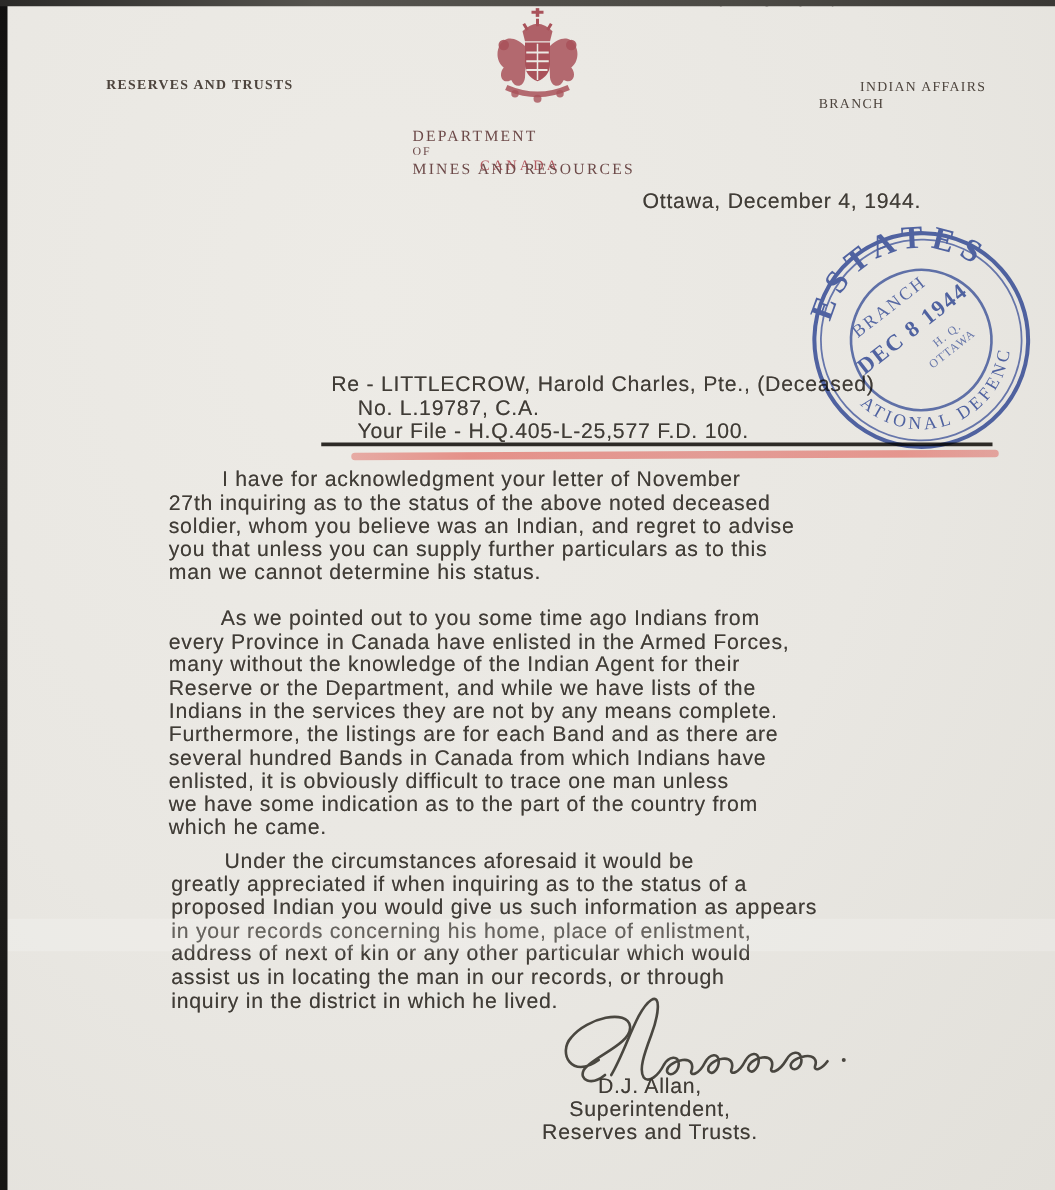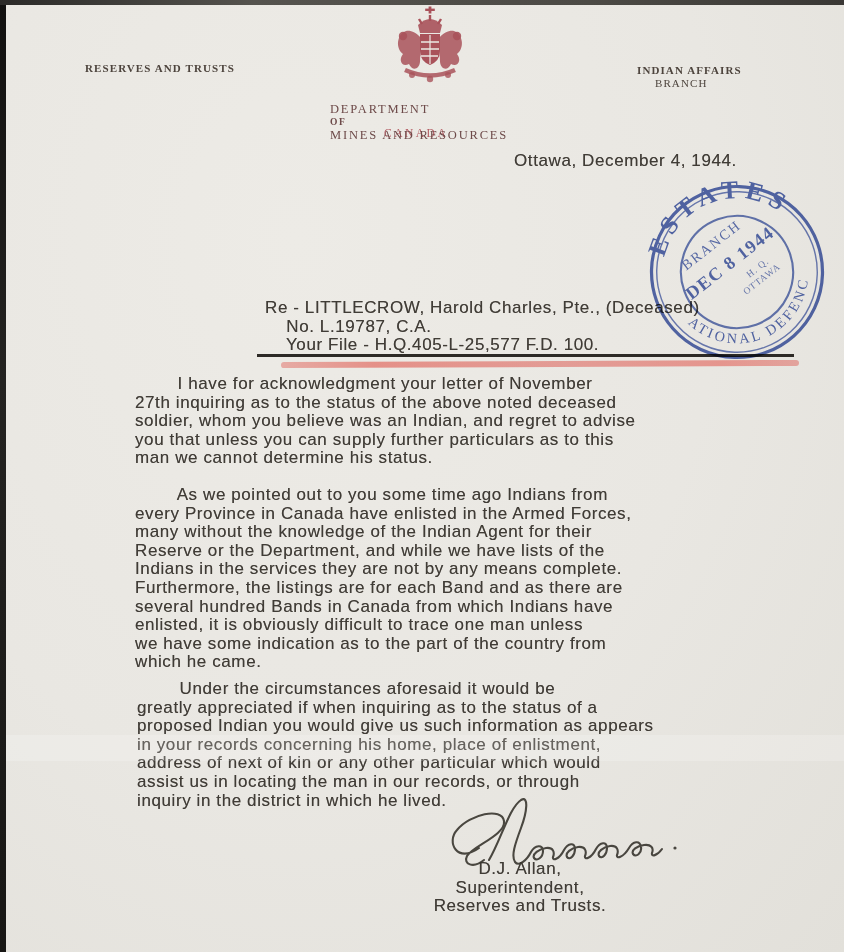--- a/index.html
+++ b/index.html
@@ -14,21 +14,21 @@
   
   .tw{position:absolute;font-family:Liberation Sans, sans-serif;
       font-size:17px;letter-spacing:0.6px;line-height:18.6px;color:#403c36;white-space:pre;
       text-shadow:0 0 0.4px rgba(55,50,45,0.55);}
 
   
   .lh{position:absolute;white-space:pre;}
   .lh-side{font-size:11px;letter-spacing:1.1px;color:#4d443d;font-weight:bold;}
   .lh-canada{font-size:11.5px;letter-spacing:2.5px;color:#b2585f;margin-top:42px;}
   .lh-dept{font-size:12.5px;letter-spacing:1.8px;color:#6d4a49;}
-  .lh-of{font-size:9.5px;letter-spacing:1.5px;color:#6d4a49;font-weight:bold;}
+  .lh-of{font-size:9.5px;letter-spacing:1.5px;color:#6d4a49;}
 
   .subject-underline{position:absolute;left:257px;top:354px;width:537px;height:2.6px;background:#2d2a26;z-index:5;}
   .red-underline{position:absolute;left:281px;top:361px;width:518px;height:6px;border-radius:3px;
       background:linear-gradient(90deg,rgba(223,83,74,0.42),rgba(224,90,80,0.62) 18%,rgba(219,80,72,0.5) 55%,rgba(226,95,86,0.6) 85%,rgba(220,82,75,0.45));
       transform:rotate(-0.25deg);z-index:4;}
 
   .stamp{position:absolute;left:642px;top:177px;width:190px;height:190px;z-index:6;
          transform:rotate(-20deg);mix-blend-mode:multiply;opacity:0.86;}
   .stamp text{font-family:"Liberation Serif",serif;}
 
@@ -68,21 +68,21 @@
       <circle cx="38" cy="73" r="3.2" stroke="none" opacity="0.8"></circle>
       <circle cx="56" cy="69" r="3" stroke="none" opacity="0.8"></circle>
     </g>
   </svg>
 
   <div class="lh lh-canada" style="left:384px;top:85px;width:92px">CANADA</div>
   <div class="lh lh-dept" style="left:330px;top:102px;width:200px">DEPARTMENT</div>
   <div class="lh lh-of" style="left:330px;top:117px;width:200px">OF</div>
   <div class="lh lh-dept" style="left:330px;top:128px;width:200px">MINES AND RESOURCES</div>
 
-  <div class="lh lh-side" style="left:637px;top:64px;width:130px;font-weight:bold">INDIAN AFFAIRS</div>
+  <div class="lh lh-side" style="left:688px;top:64px;width:130px;font-weight:normal">INDIAN AFFAIRS</div>
   <div class="lh lh-side" style="left:655px;top:77px;width:130px;font-weight:normal">BRANCH</div>
 
   <div class="tw" style="left:514px;top:152px">Ottawa, December 4, 1944.</div>
 
 
   <div class="tw" style="left:265px;top:299px">Re - LITTLECROW, Harold Charles, Pte., (Deceased)
     No. L.19787, C.A.
     Your File - H.Q.405-L-25,577 F.D. 100.</div>
   <div class="subject-underline"></div>
   <div class="red-underline"></div>

